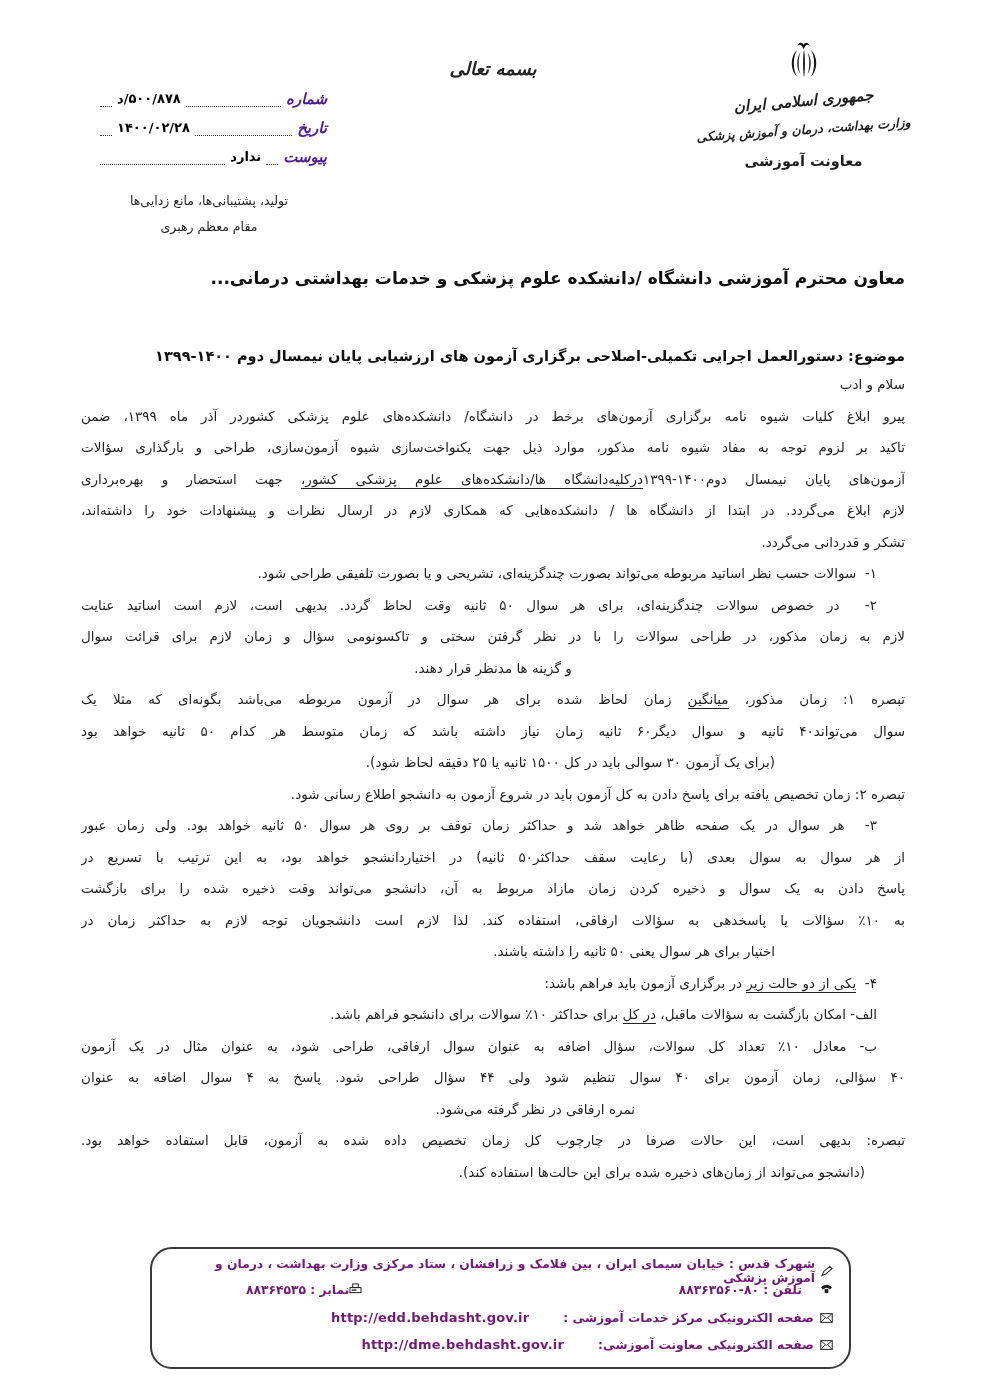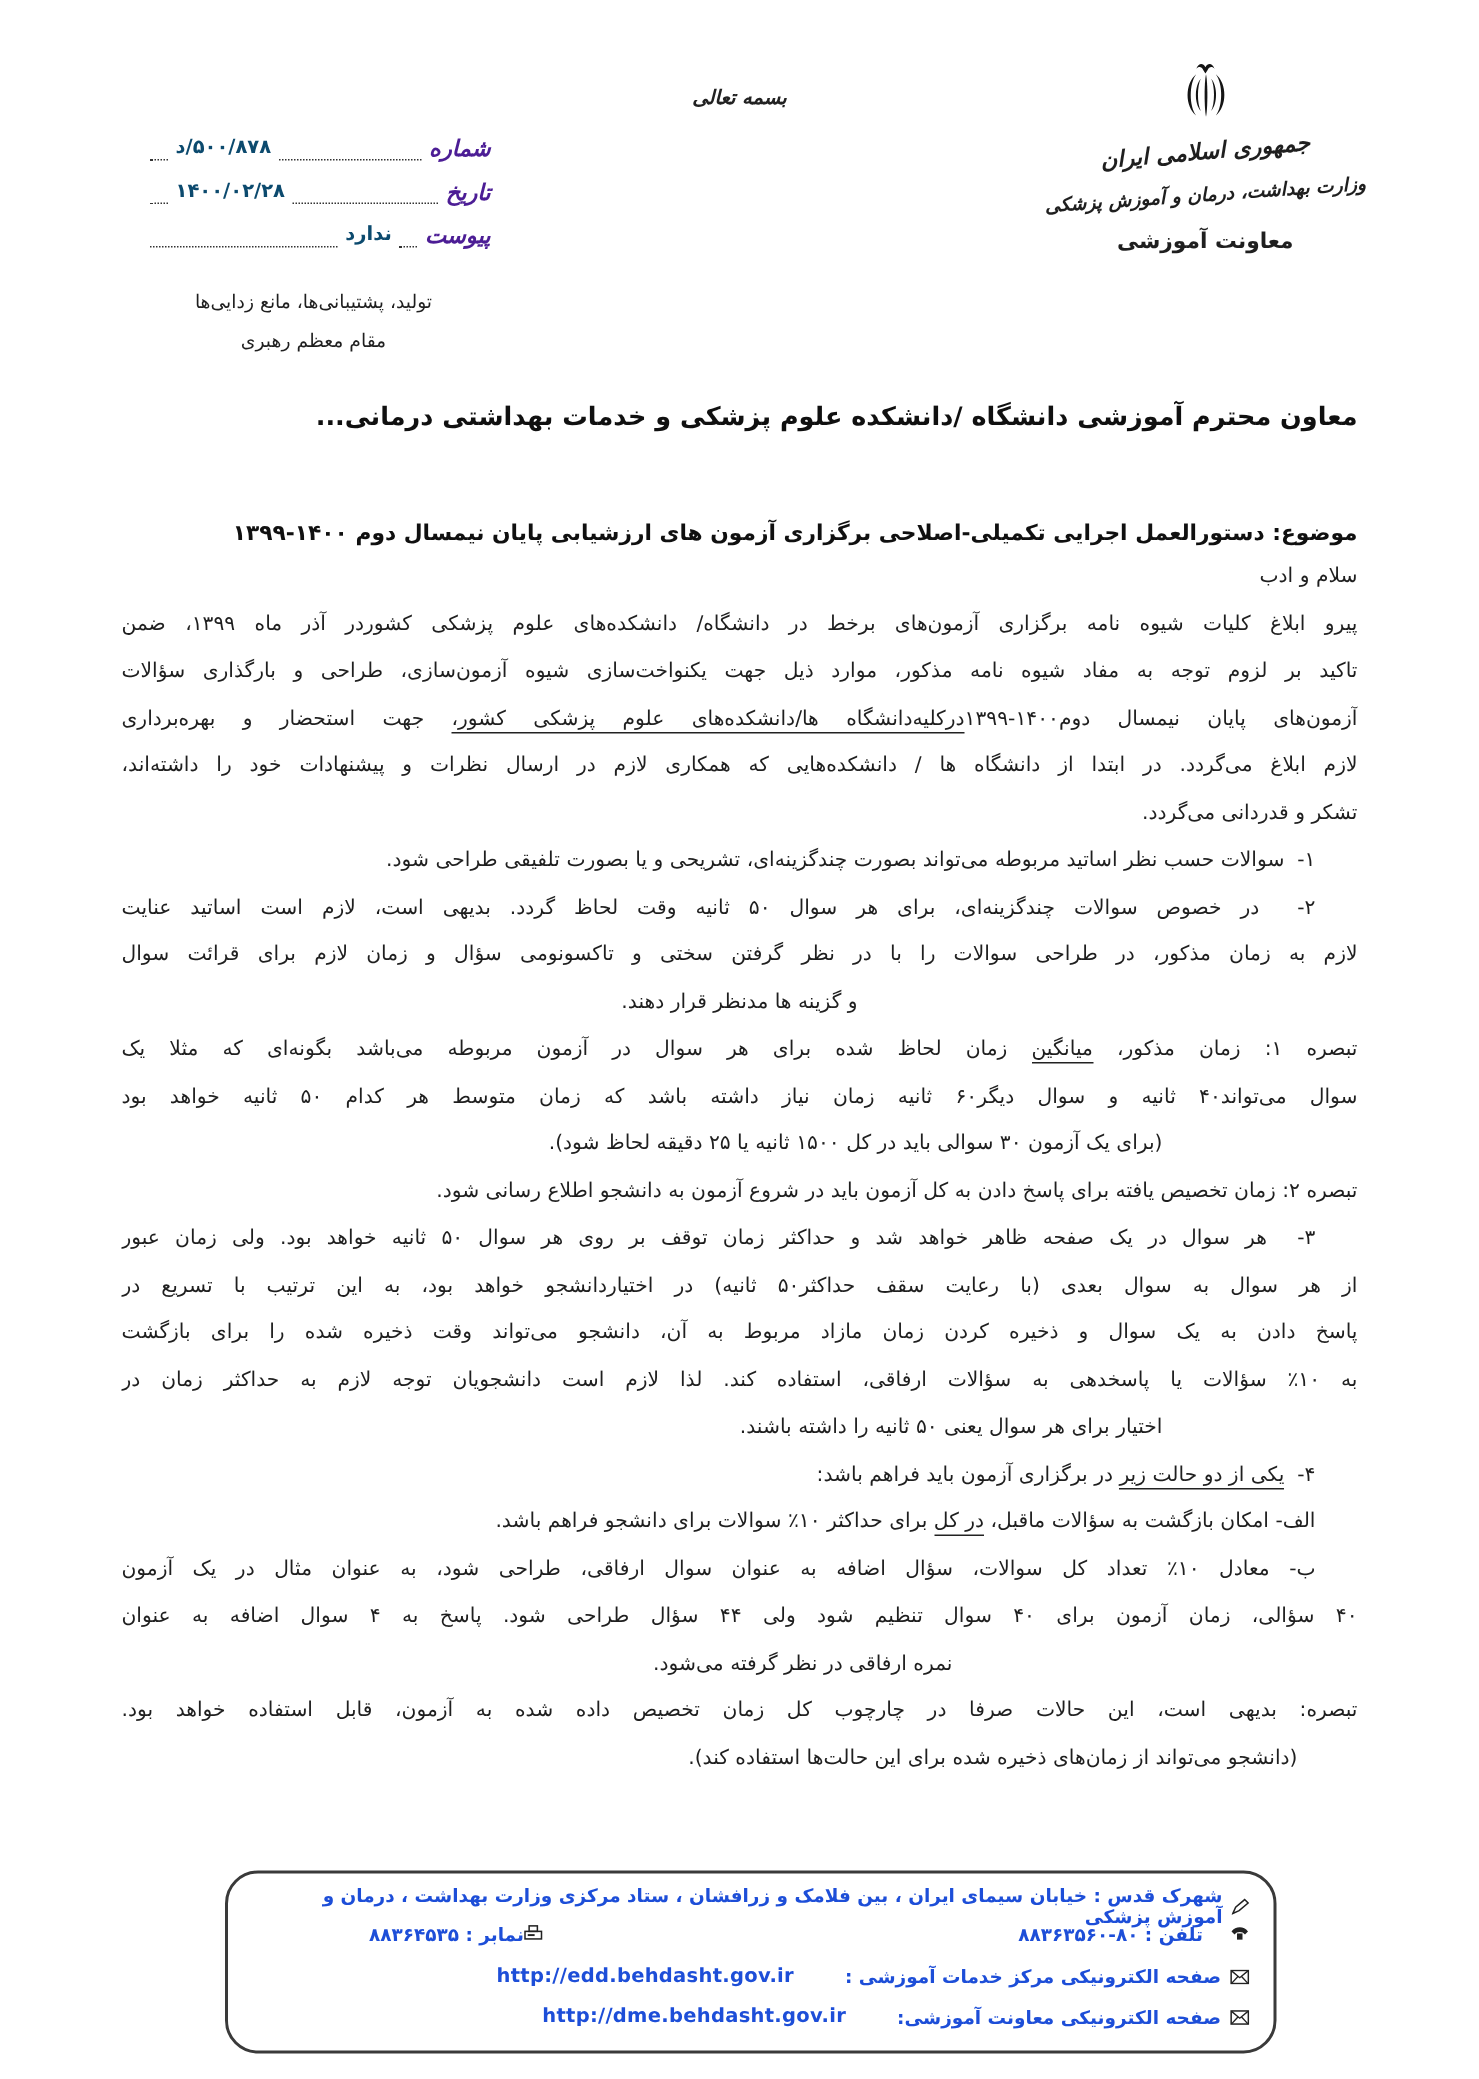--- a/index.html
+++ b/index.html
@@ -4,33 +4,33 @@
 <style>
   html,body{margin:0;padding:0;background:#888;}
   .page{
     position:relative;width:986px;height:1386px;margin:0 auto;
     background:#ffffff;color:#1f1f1f;overflow:hidden;
     font-family:"DejaVu Sans",sans-serif;
   }
   
   .bismillah{
     position:absolute;top:58px;left:0;right:0;text-align:center;
-    font-size:13px;font-style:italic;font-weight:600;color:#222;
+    font-size:18px;font-style:italic;font-weight:600;color:#222;
   }
   .org{position:absolute;top:38px;right:70px;width:225px;text-align:center;direction:rtl;}
   .org .emblem{display:block;margin:0 auto 2px auto;}
   .cal1{font-size:15px;font-weight:700;font-style:italic;transform:rotate(-5deg);margin-top:2px;}
   .cal2{font-size:12.5px;font-weight:700;font-style:italic;transform:rotate(-4deg);margin-top:10px;line-height:19px;}
   .deputy{font-size:14.5px;font-weight:bold;margin-top:14px;text-align:center;}
   .stamp{position:absolute;top:84px;left:95px;width:232px;direction:rtl;}
   .srow{display:flex;align-items:center;height:29px;}
   .slabel{font-size:15px;font-weight:bold;font-style:italic;white-space:nowrap;color:#4c1d95;}
   .sleader{flex:1;border-bottom:1.7px dotted #333;height:58%;margin:0 5px;}
   .sleader.mini{flex:0 0 12px;}
-  .sval{font-size:13px;font-weight:bold;white-space:nowrap;color:#0c4a6e;text-align:center;}
+  .sval{font-size:13px;font-weight:bold;white-space:nowrap;color:#000000;text-align:center;}
   .ltr-override{direction:ltr;unicode-bidi:bidi-override;}
   .slogans{position:absolute;top:188px;left:90px;width:238px;text-align:center;direction:rtl;}
   .slogans .sl1{font-size:12.5px;line-height:26px;}
   .slogans .sl2{font-size:12.5px;line-height:26px;}
   
   .recipient{
     position:absolute;top:262px;right:81px;left:60px;direction:rtl;text-align:right;
     font-size:17px;font-weight:bold;line-height:32px;color:#101010;
   }
   .subject{
@@ -39,21 +39,21 @@
   }
   
   .bodytext{position:absolute;top:369px;right:81px;left:81px;direction:rtl;}
   .bline{height:31.5px;line-height:31.5px;font-size:13.5px;white-space:nowrap;}
   .bline.full{text-align:justify;text-align-last:justify;text-justify:inter-word;white-space:normal;height:31.5px;overflow:hidden;}
   .bline.plain{text-align:right;}
   .useg{border-bottom:1.4px solid #222;padding-bottom:1px;text-align:center;}
   
   .footer{
     position:absolute;left:150px;top:1247px;width:697px;height:118px;
-    border:2px solid #3a3a3a;border-radius:22px;direction:rtl;font-weight:bold;color:#1d4ed8;text-align:right;
+    border:2px solid #3a3a3a;border-radius:22px;direction:rtl;font-weight:bold;color:#701a75;text-align:right;
   }
   .frow{position:absolute;right:16px;left:16px;display:flex;align-items:center;gap:6px;font-size:12.3px;}
   .frow .ico{flex:0 0 auto;display:inline-flex;}
   .f1{top:8px;}
   .f3{top:61px;}
   .f4{top:88px;}
   .faxblock{position:absolute;left:78px;top:0;display:flex;align-items:center;gap:0;direction:rtl;}
   .url{direction:ltr;unicode-bidi:isolate;font-size:13px;font-weight:bold;margin-right:28px;letter-spacing:.2px;}
   .f2wrap{position:absolute;right:16px;left:16px;top:34px;height:20px;}
   .f2phone{position:absolute;right:0;display:flex;align-items:center;gap:18px;font-size:12.3px;}

